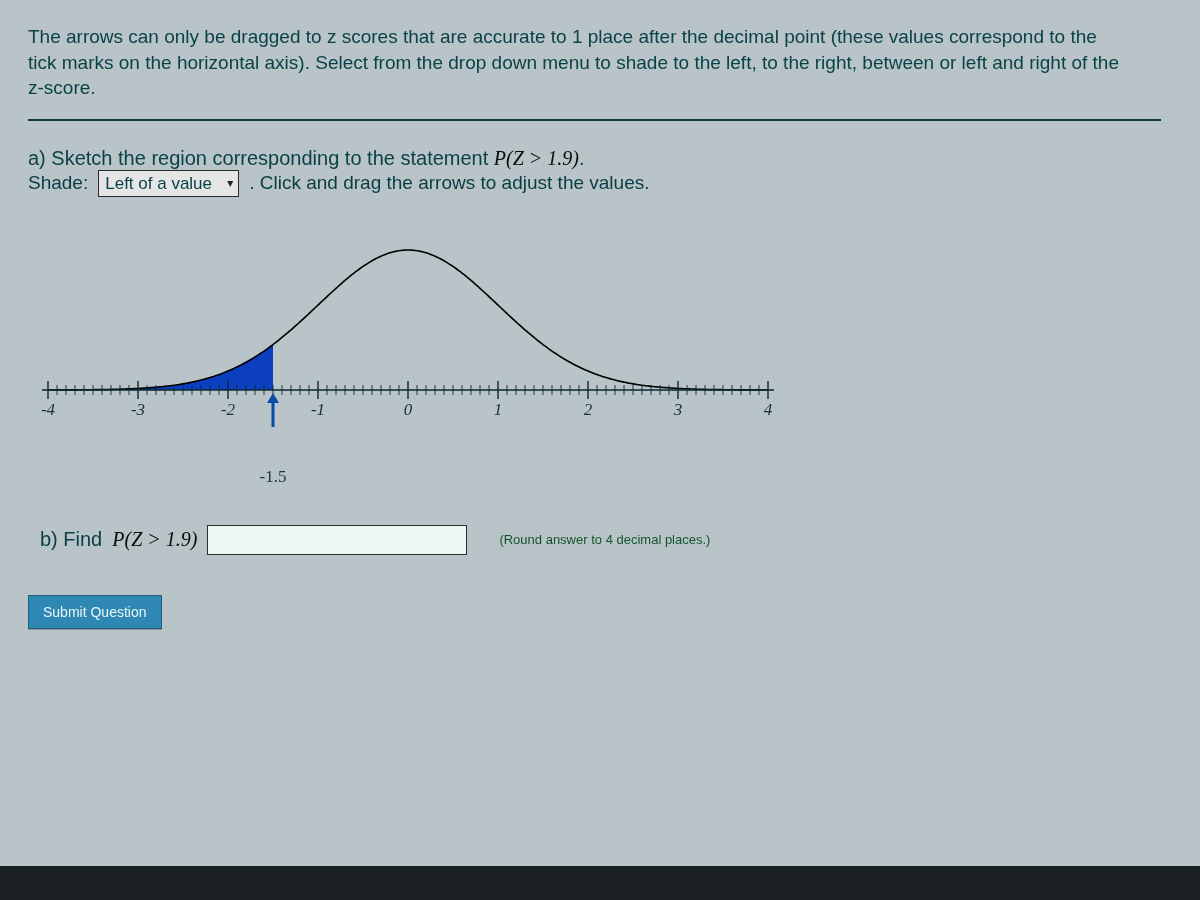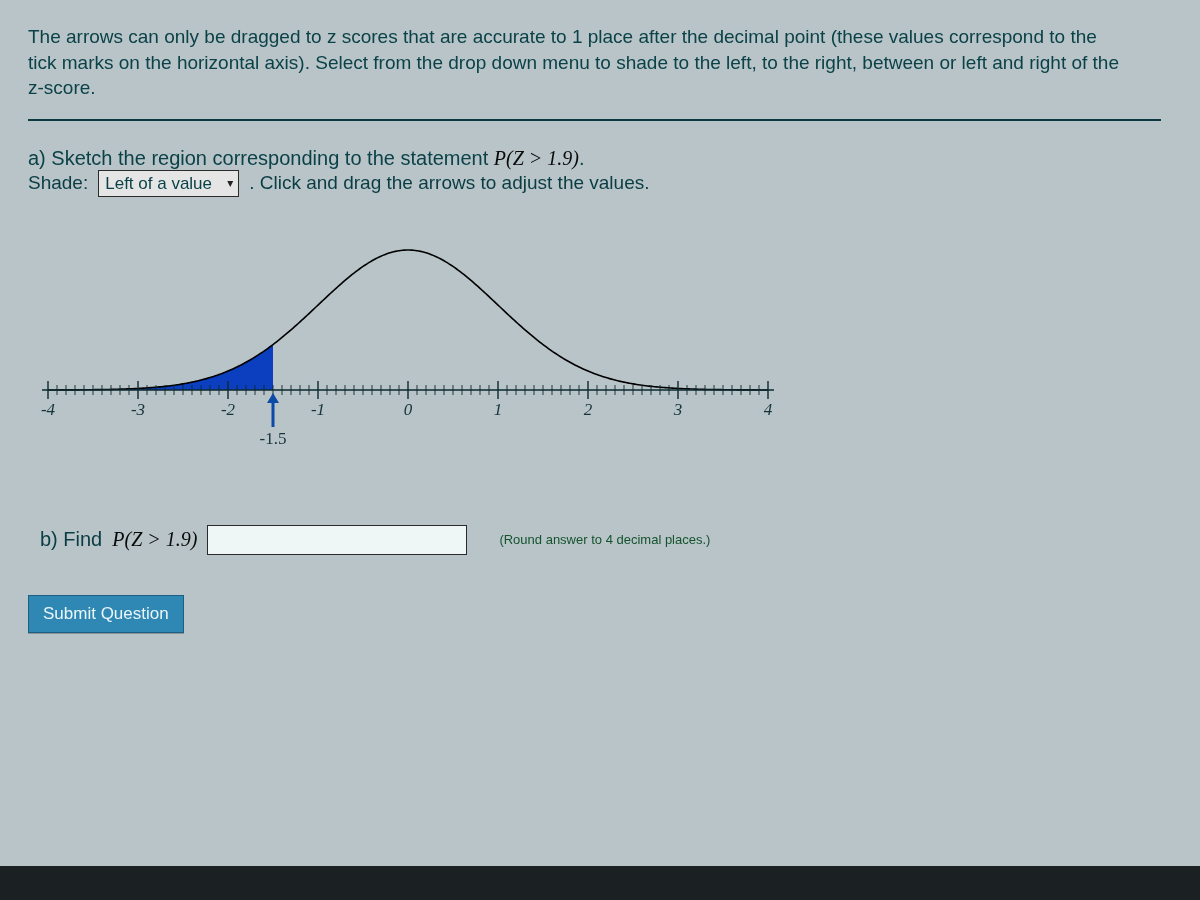--- a/index.html
+++ b/index.html
@@ -122,21 +122,21 @@
   }
   .round-hint {
     font-size: 13px;
     color: #14532d;
     margin-left: 22px;
   }
   .submit-btn {
     background: #2f87b3;
     color: #eaf6fa;
     border: 1px solid #1b5f82;
-    font-size: 17px;
+    font-size: 14px;
     padding: 8px 14px;
     cursor: pointer;
     font-family: inherit;
     box-shadow: 0 1px 0 rgba(0,0,0,.25);
   }
   .bottom-bar {
     position: absolute;
     left: 0;
     bottom: 0;
     width: 100%;
@@ -253,21 +253,21 @@
         <line x1="713.0000000000005" y1="160" x2="713.0000000000005" y2="170" stroke="#0c2a30" stroke-width="0.9"></line>
         <line x1="722.0000000000003" y1="160" x2="722.0000000000003" y2="170" stroke="#0c2a30" stroke-width="0.9"></line>
         <line x1="731.0000000000005" y1="160" x2="731.0000000000005" y2="170" stroke="#0c2a30" stroke-width="0.9"></line>
         <line x1="740.0000000000003" y1="156" x2="740.0000000000003" y2="174" stroke="#0c2a30" stroke-width="1.4"></line>
       </svg>
   <div class="axis-tick-label" style="left: 20px;">-4</div><div class="axis-tick-label" style="left: 110px;">-3</div><div class="axis-tick-label" style="left: 200px;">-2</div><div class="axis-tick-label" style="left: 290px;">-1</div><div class="axis-tick-label" style="left: 380px;">0</div><div class="axis-tick-label" style="left: 470px;">1</div><div class="axis-tick-label" style="left: 560px;">2</div><div class="axis-tick-label" style="left: 650px;">3</div><div class="axis-tick-label" style="left: 740px;">4</div><div class="arrow" style="left: 245px;">
         <svg width="18" height="34" viewBox="0 0 18 34">
           <line x1="9" y1="34" x2="9" y2="6" stroke="#0b4aa6" stroke-width="3"></line>
           <polygon points="9,0 3,10 15,10" fill="#0b4aa6"></polygon>
         </svg>
-      </div><div class="arrow-label" style="left: 245px;">-1.5</div></div>
+      </div><div class="arrow-label" style="left: 245px; margin-top: 38px;">-1.5</div></div>
 
   <div class="part-b">
     <span>b) Find </span>
     <span class="math">P(Z &gt; 1.9)</span>
     <input type="text" class="answer-input" value="" style="">
     <span class="round-hint">(Round answer to 4 decimal places.)</span>
   </div>
 
   <button class="submit-btn">Submit Question</button>
 

